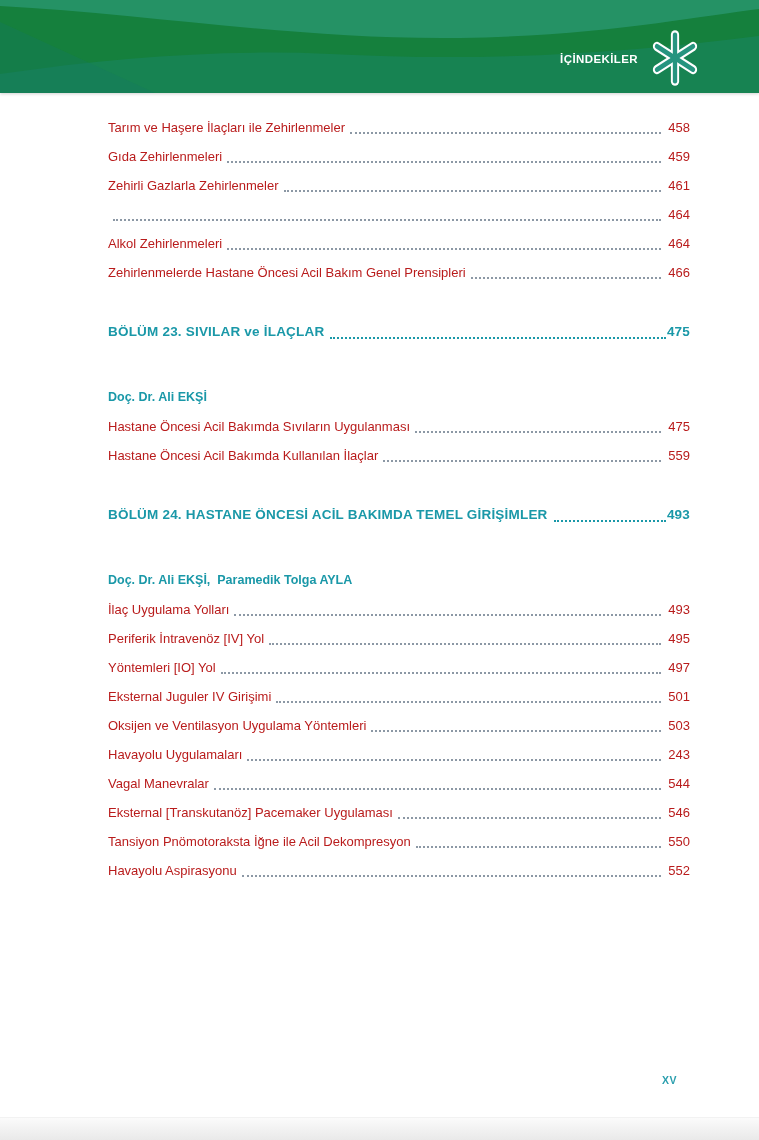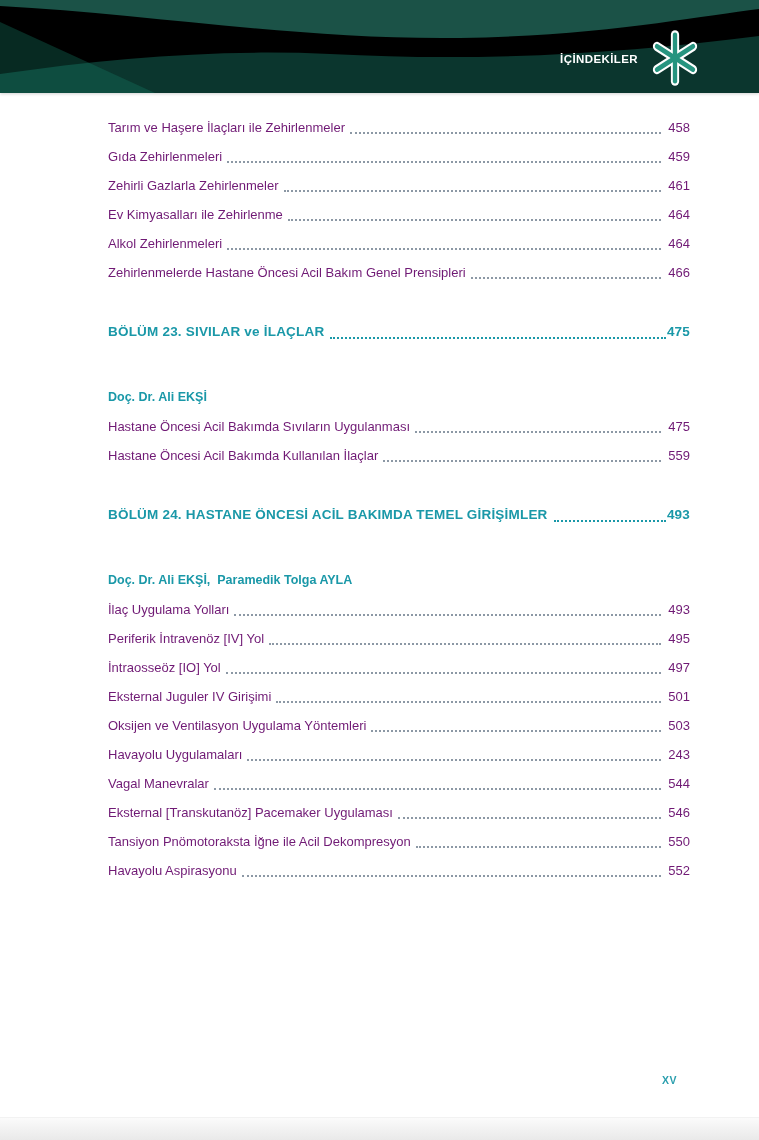--- a/index.html
+++ b/index.html
@@ -13,21 +13,21 @@
     position: relative;
     width: 759px; height: 1140px;
     overflow: hidden;
     background: #ffffff;
   }
 
   
   .band {
     position: absolute; top: 0; left: 0;
     width: 759px; height: 93px;
-    background: #000000;
+    background: #15803d;
     overflow: hidden;
     box-shadow: 0 1px 3px rgba(0,0,0,0.18);
   }
   .band svg.waves { position: absolute; inset: 0; width: 100%; height: 100%; display: block; }
   .band-title {
     position: absolute; top: 53px; right: 121px;
     color: #ffffff; font-size: 11.5px; font-weight: bold;
     letter-spacing: 0.4px; white-space: nowrap;
   }
   .asterisk {
@@ -41,21 +41,21 @@
     width: 582px;
   }
   .toc-section { margin-top: 30px; }
   .toc-section:first-child { margin-top: 0; }
 
   .row {
     display: flex;
     height: 29px;
     line-height: 29px;
     font-size: 13px;
-    color: #701a75;
+    color: #b91c1c;
   }
   .row .label { white-space: nowrap; }
   .row .leader {
     flex: 1 1 auto;
     align-self: stretch;
     border-bottom: 2px dotted #8C98A5;
     margin: 0 5px 8px 5px;
     min-width: 10px;
   }
   .row .pagenum {
@@ -137,21 +137,20 @@
             <span class="label">Gıda Zehirlenmeleri</span>
             <span class="leader"></span>
             <span class="pagenum">459</span>
           </div>
           <div class="row">
             <span class="label">Zehirli Gazlarla Zehirlenmeler</span>
             <span class="leader"></span>
             <span class="pagenum">461</span>
           </div>
           <div class="row">
-            <span class="label">Ev Kimyasalları ile Zehirlenme</span>
             <span class="leader"></span>
             <span class="pagenum">464</span>
           </div>
           <div class="row">
             <span class="label">Alkol Zehirlenmeleri</span>
             <span class="leader"></span>
             <span class="pagenum">464</span>
           </div>
           <div class="row">
             <span class="label">Zehirlenmelerde Hastane Öncesi Acil Bakım Genel Prensipleri</span>
@@ -188,21 +187,21 @@
             <span class="label">İlaç Uygulama Yolları</span>
             <span class="leader"></span>
             <span class="pagenum">493</span>
           </div>
           <div class="row">
             <span class="label">Periferik İntravenöz [IV] Yol</span>
             <span class="leader"></span>
             <span class="pagenum">495</span>
           </div>
           <div class="row">
-            <span class="label">İntraosseöz [IO] Yol</span>
+            <span class="label">Yöntemleri [IO] Yol</span>
             <span class="leader"></span>
             <span class="pagenum">497</span>
           </div>
           <div class="row">
             <span class="label">Eksternal Juguler IV Girişimi</span>
             <span class="leader"></span>
             <span class="pagenum">501</span>
           </div>
           <div class="row">
             <span class="label">Oksijen ve Ventilasyon Uygulama Yöntemleri</span>

